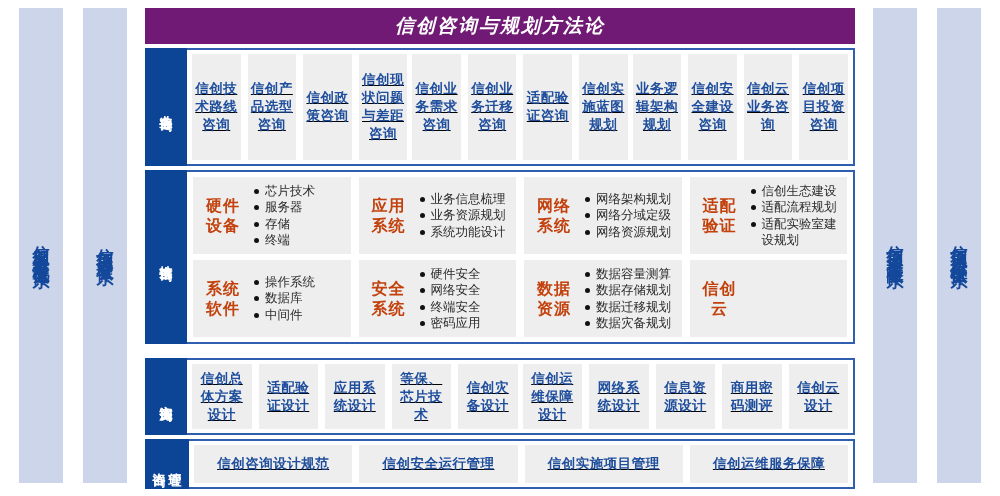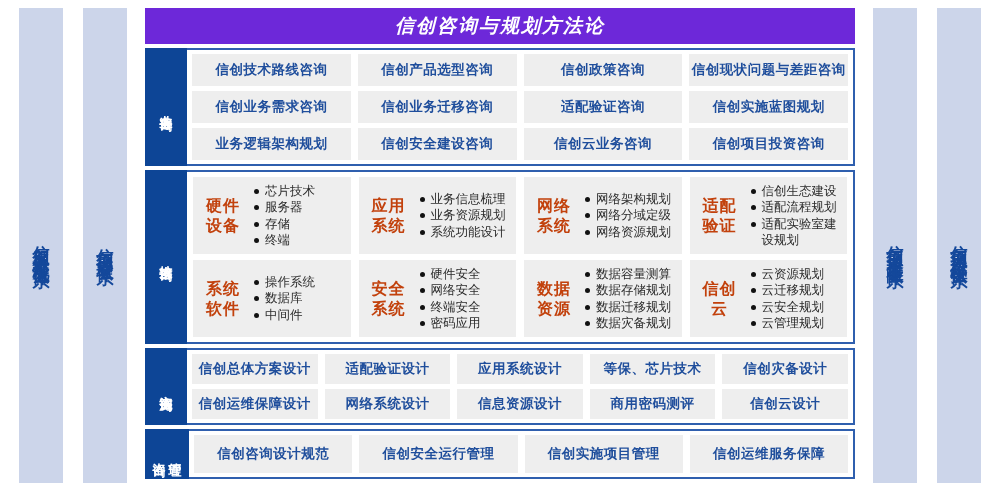--- a/index.html
+++ b/index.html
@@ -45,21 +45,21 @@
   
   .center{
     flex:1 1 auto;
     display:flex;
     flex-direction:column;
     margin:0 0 0 18px;
     min-width:0;
   }
 
   .title-bar{
-    background:#6d28d9;
+    background:#701a75;
     height:36px;
     display:flex;
     align-items:center;
     justify-content:center;
     flex:0 0 auto;
   }
   .title-bar span{
     color:#ffffff;
     font-size:19px;
     font-weight:bold;
@@ -72,21 +72,21 @@
     border-top:none;
     display:flex;
     align-items:stretch;
     background:#ffffff;
     margin-top:3px;
     flex:0 0 auto;
     box-sizing:border-box;
   }
   .section.sec-business{border-top:2px solid #2f5fae;margin-top:4px;height:118px;}
   .section.sec-tech{border-top:2px solid #2f5fae;margin-top:4px;height:174px;}
-  .section.sec-impl{border-top:2px solid #2f5fae;margin-top:4px;height:77px;}
+  .section.sec-impl{border-top:2px solid #2f5fae;margin-top:14px;height:77px;}
   .section.sec-mgmt{border-top:2px solid #2f5fae;margin-top:4px;height:50px;}
 
   .row-label{
     background:#0d4596;
     width:42px;
     flex:0 0 42px;
     display:flex;
     align-items:center;
     justify-content:center;
     margin:-2px 0 -2px -2px;
@@ -108,25 +108,25 @@
   .row-label.two-col .dbl .col{
     writing-mode:vertical-rl;
     text-orientation:upright;
     color:#fff;font-weight:bold;font-size:13px;line-height:1;
     letter-spacing:1px;
   }
 
   .cells{
     flex:1 1 auto;
     display:flex;
-    flex-direction:column;
     justify-content:center;
     padding:4px 5px;
     gap:5px;
     min-width:0;
+    text-decoration:underline;
   }
   .cell-row{
     display:flex;
     gap:7px;
     flex:1 1 0;
     min-height:0;
   }
   .chip{
     flex:1 1 0;
     background:#eeeeee;
@@ -305,26 +305,20 @@
             <div class="tcard-name">数据资源</div>
             <ul class="tcard-list">
               <li>数据容量测算</li>
               <li>数据存储规划</li>
               <li>数据迁移规划</li>
               <li>数据灾备规划</li>
             </ul>
           </div>
           <div class="tcard">
             <div class="tcard-name">信创云</div>
-            <ul class="tcard-list">
-              <li>云资源规划</li>
-              <li>云迁移规划</li>
-              <li>云安全规划</li>
-              <li>云管理规划</li>
-            </ul>
           </div>
         </div>
 
       </div>
     </div>
 
     <div class="section sec-impl">
       <div class="row-label">
         <div class="row-label-text">实施咨询</div>
       </div>

